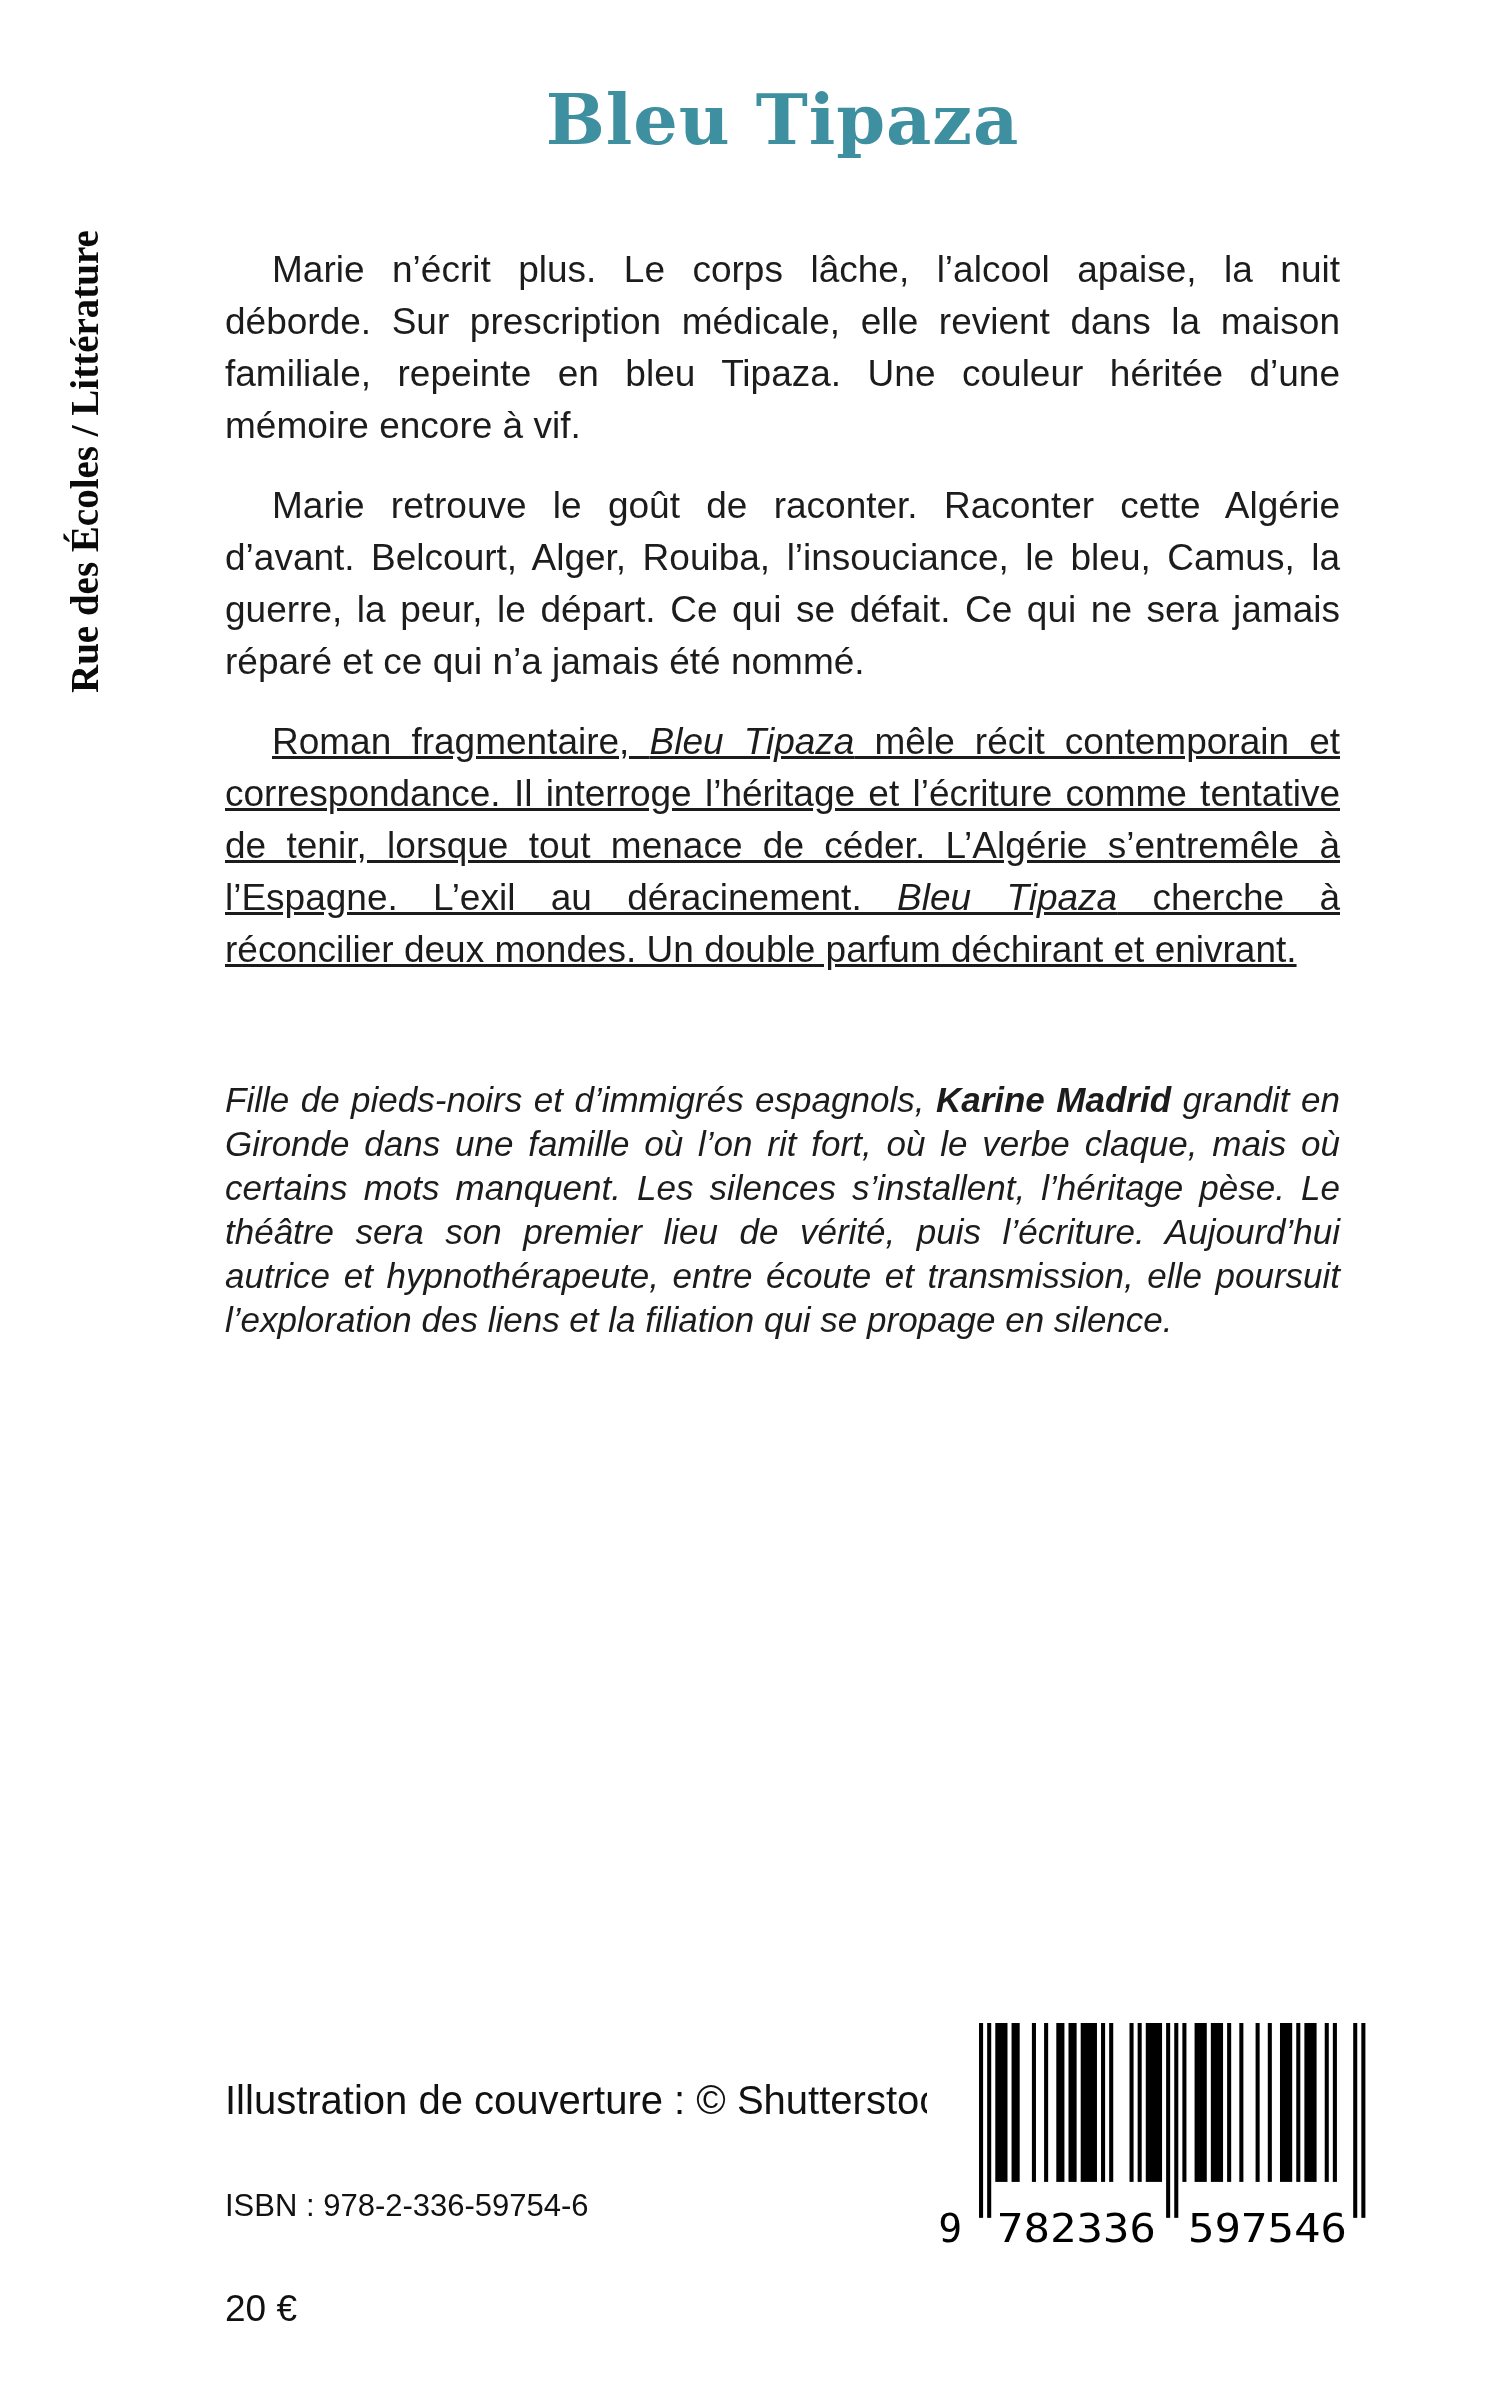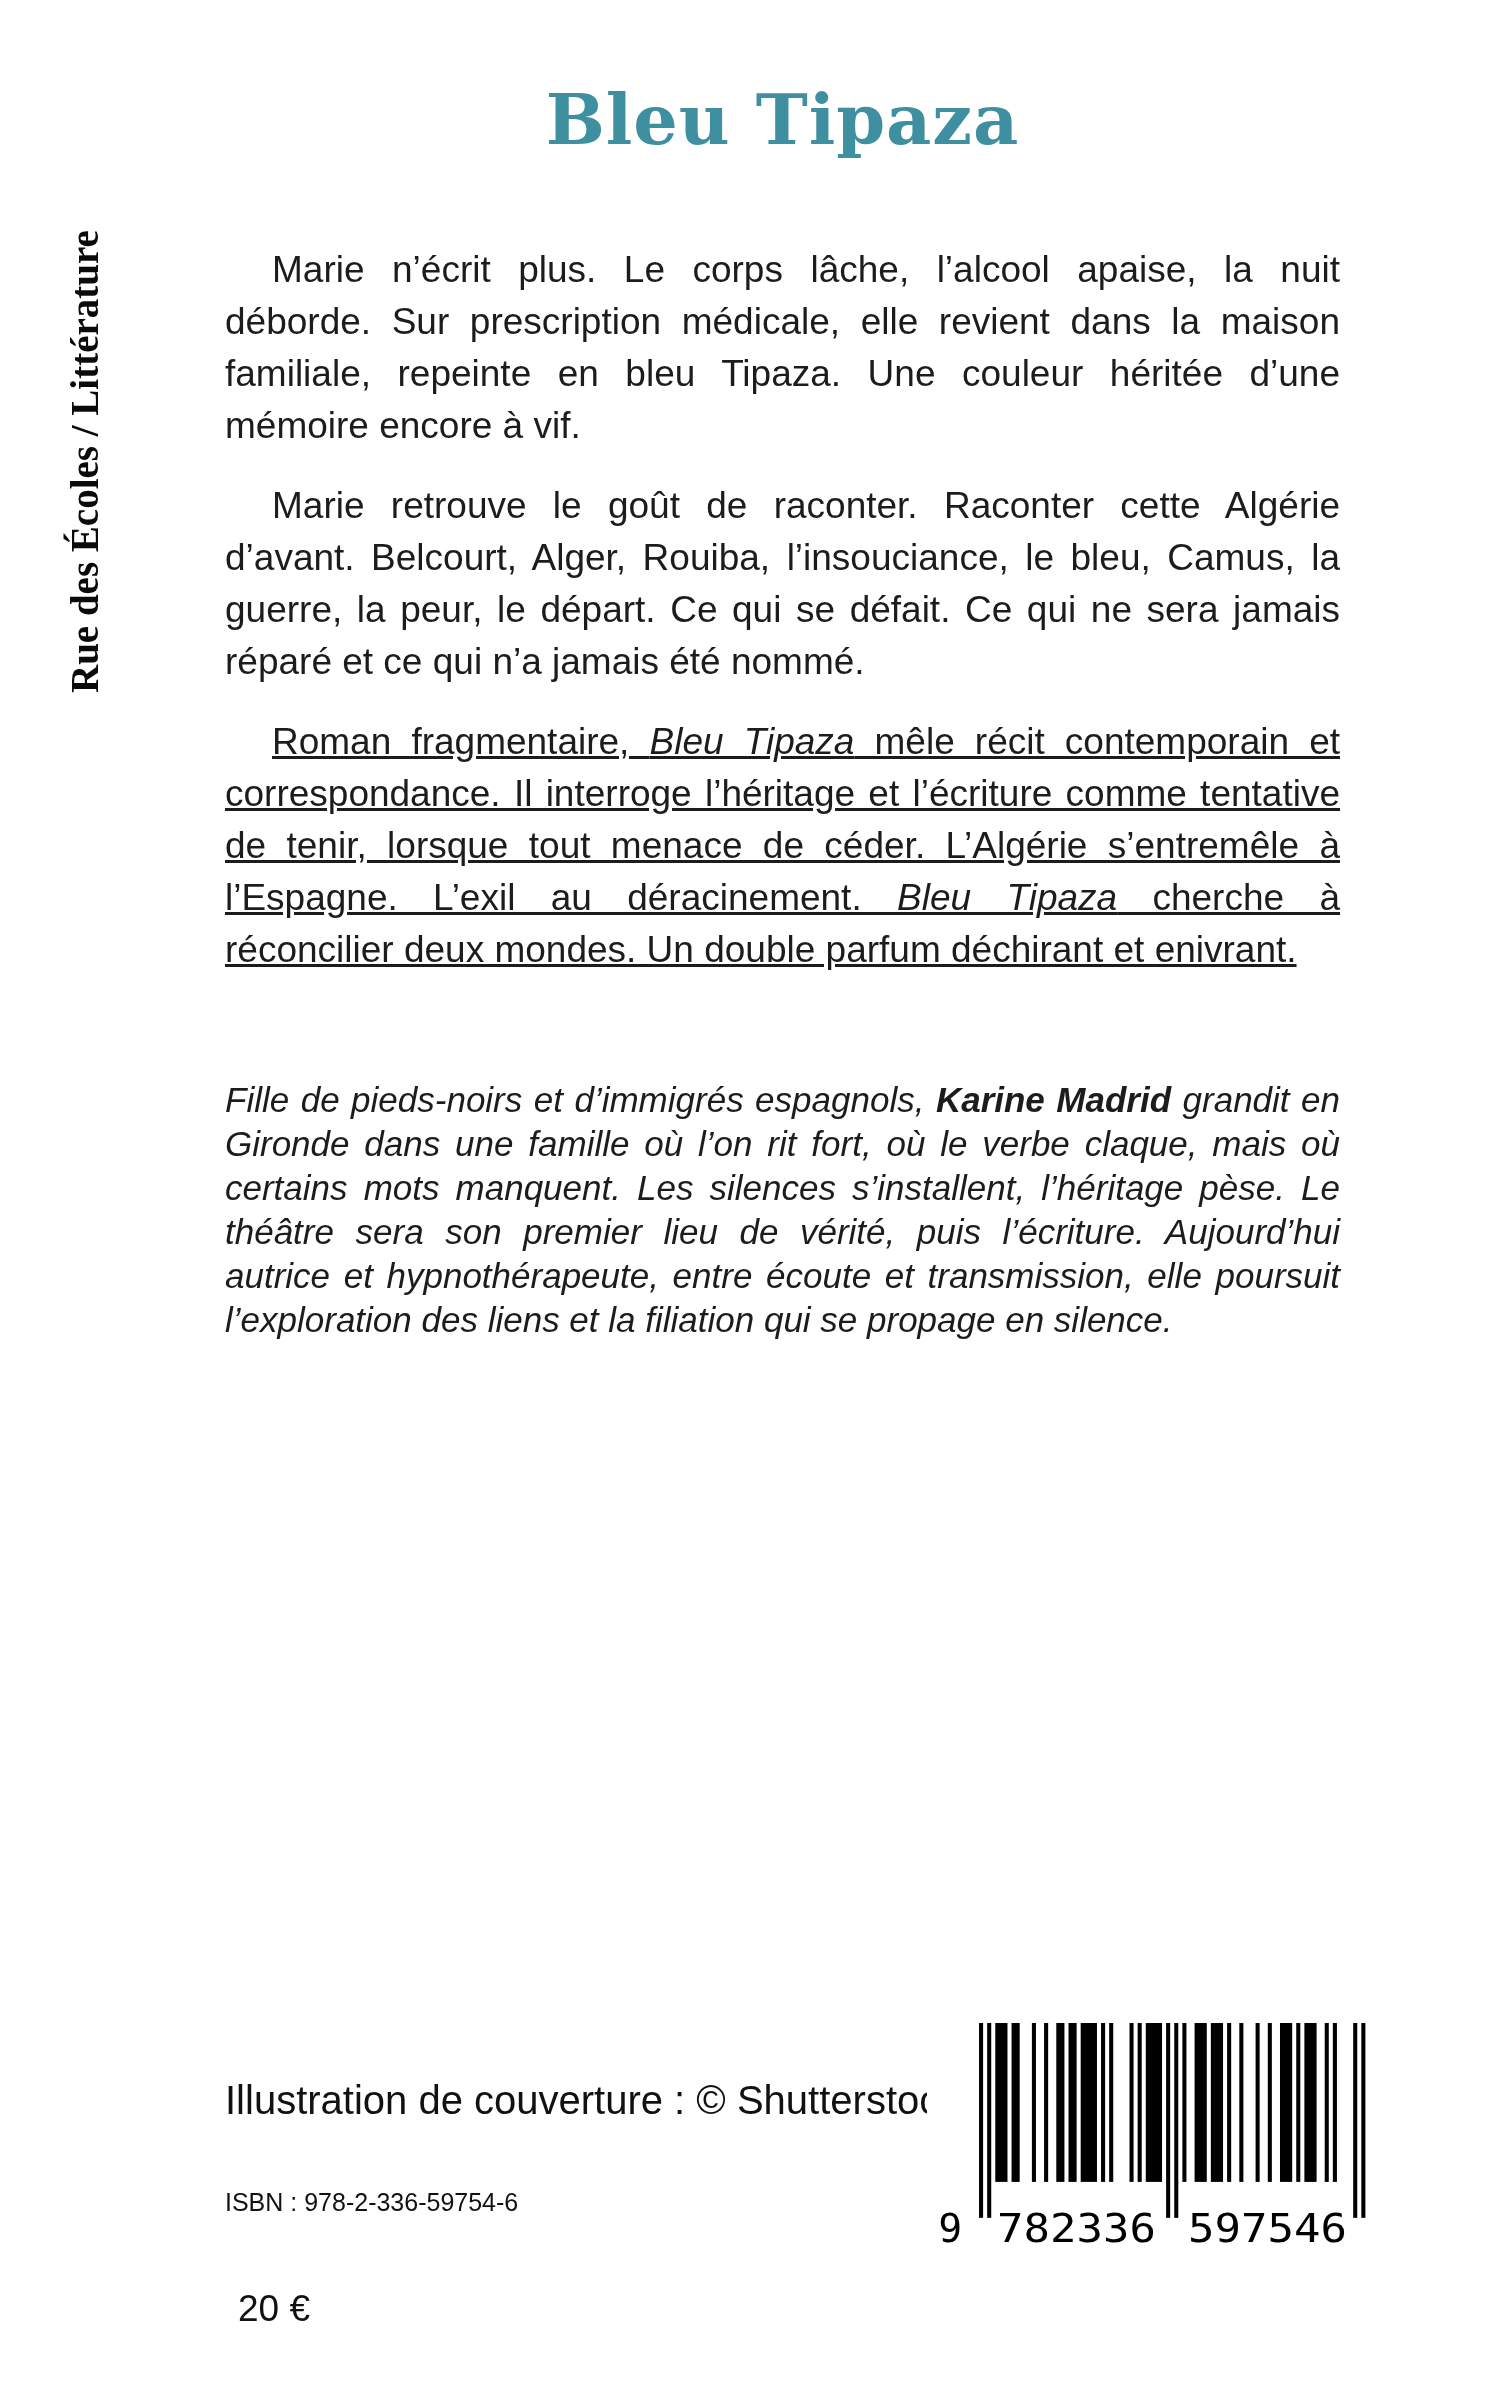--- a/index.html
+++ b/index.html
@@ -61,26 +61,26 @@
   .bd{font-weight:700;margin-top:20px;}
   .credit{
     position:absolute;
     left:225px;top:2078px;
     font-size:40px;
     color:#111;
   }
   .isbn{
     position:absolute;
     left:225px;top:2188px;
-    font-size:25px;
+    font-size:31px;
     color:#111;
   }
   .price{
     position:absolute;
-    left:238px;top:2288px;
+    left:225px;top:2288px;
     font-size:37px;
     color:#111;
   }
   .barcode{
     position:absolute;
     left:927px;top:2023px;
     width:454px;height:227px;
     background:#ffffff;
   }
   .bc-digit{

